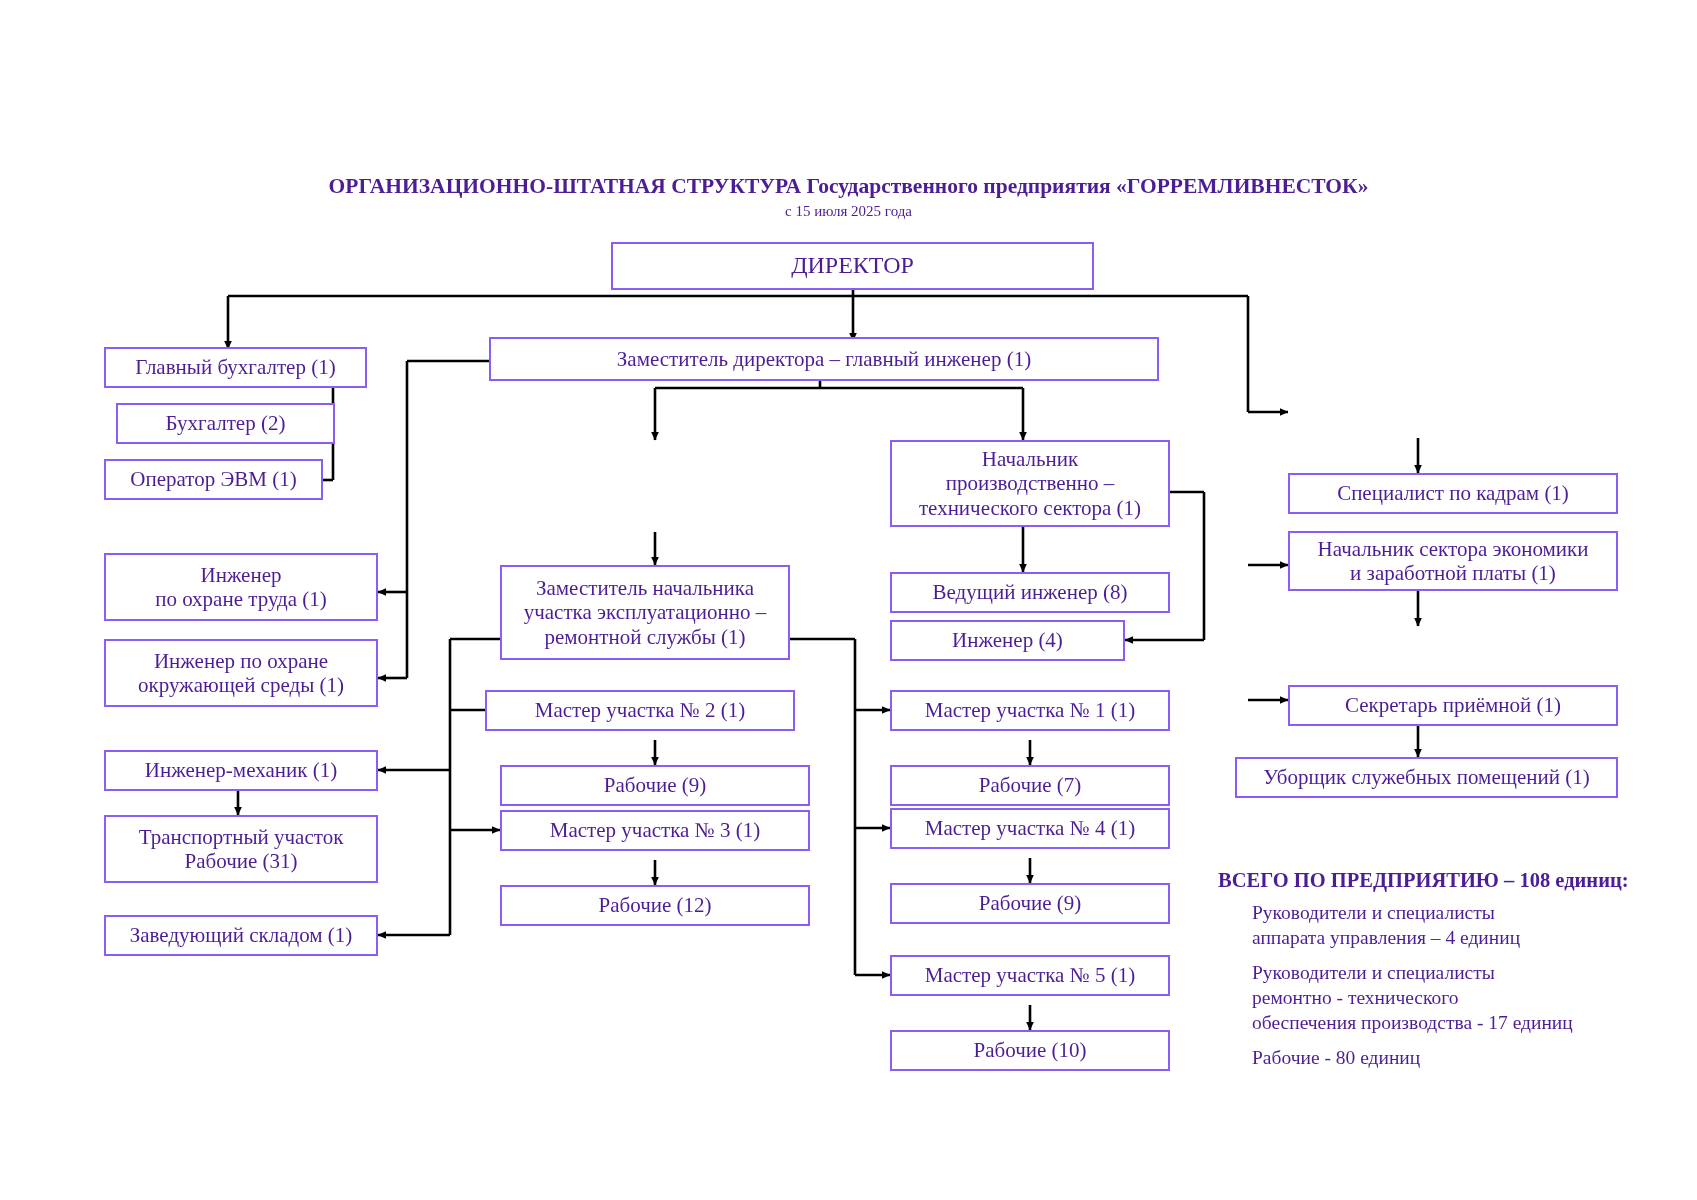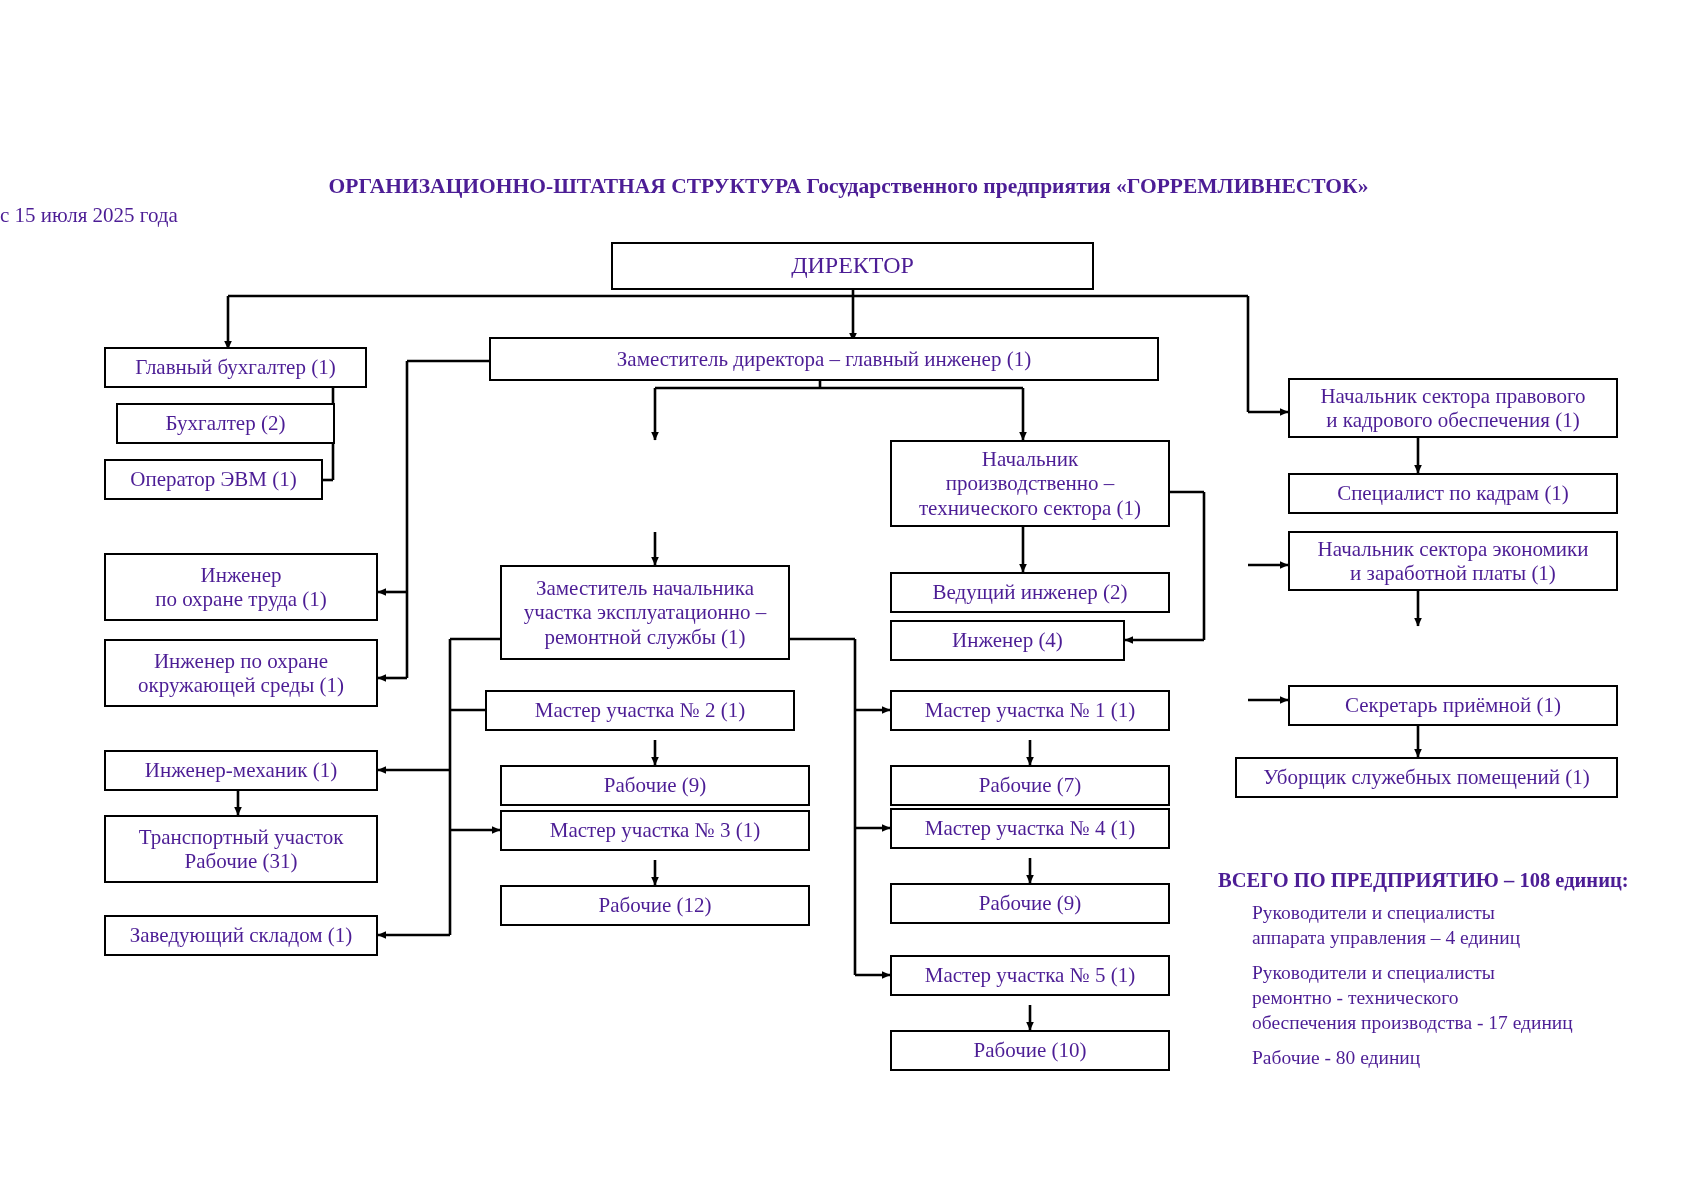--- a/index.html
+++ b/index.html
@@ -28,27 +28,28 @@
   .ttl {
     position: absolute;
     text-align: center;
     font-weight: bold;
     font-size: 21.5px;
     letter-spacing: 0px;
     white-space: nowrap;
   }
   .sub {
     position: absolute;
-    font-size: 21px;
+    text-align: center;
+    font-size: 15px;
     white-space: nowrap;
   }
   .box {
     position: absolute;
     box-sizing: border-box;
-    border: 2px solid #000000;
+    border: 2px solid #8b5cf6;
     background: #ffffff;
     display: flex;
     align-items: center;
     justify-content: center;
     text-align: center;
     font-size: 21px;
     line-height: 1.16;
     padding: 1px 4px;
   }
   .box.smcaps {
@@ -227,21 +228,21 @@
 
   <div class="box" style="left:890px; top:440px; width:280px; height:87px;">
     <span class="txt">
       <span>Начальник</span><br>
       <span>производственно –</span><br>
       <span>технического сектора (1)</span>
     </span>
   </div>
 
   <div class="box" style="left:890px; top:572px; width:280px; height:41px;">
-    <span class="txt">Ведущий инженер (2)</span>
+    <span class="txt">Ведущий инженер (8)</span>
   </div>
 
   <div class="box" style="left:890px; top:620px; width:235px; height:41px;">
     <span class="txt">Инженер (4)</span>
   </div>
 
   <div class="box" style="left:890px; top:690px; width:280px; height:41px;">
     <span class="txt">Мастер участка № 1 (1)</span>
   </div>
 
@@ -258,26 +259,20 @@
   </div>
 
   <div class="box" style="left:890px; top:955px; width:280px; height:41px;">
     <span class="txt">Мастер участка № 5 (1)</span>
   </div>
 
   <div class="box" style="left:890px; top:1030px; width:280px; height:41px;">
     <span class="txt">Рабочие (10)</span>
   </div>
 
-  <div class="box" style="left:1288px; top:378px; width:330px; height:60px;">
-    <span class="txt">
-      <span>Начальник сектора правового</span><br>
-      <span>и кадрового обеспечения  (1)</span>
-    </span>
-  </div>
 
   <div class="box" style="left:1288px; top:473px; width:330px; height:41px;">
     <span class="txt">Специалист по кадрам (1)</span>
   </div>
 
   <div class="box" style="left:1288px; top:531px; width:330px; height:60px;">
     <span class="txt">
       <span>Начальник сектора экономики</span><br>
       <span>и заработной платы (1)</span>
     </span>

